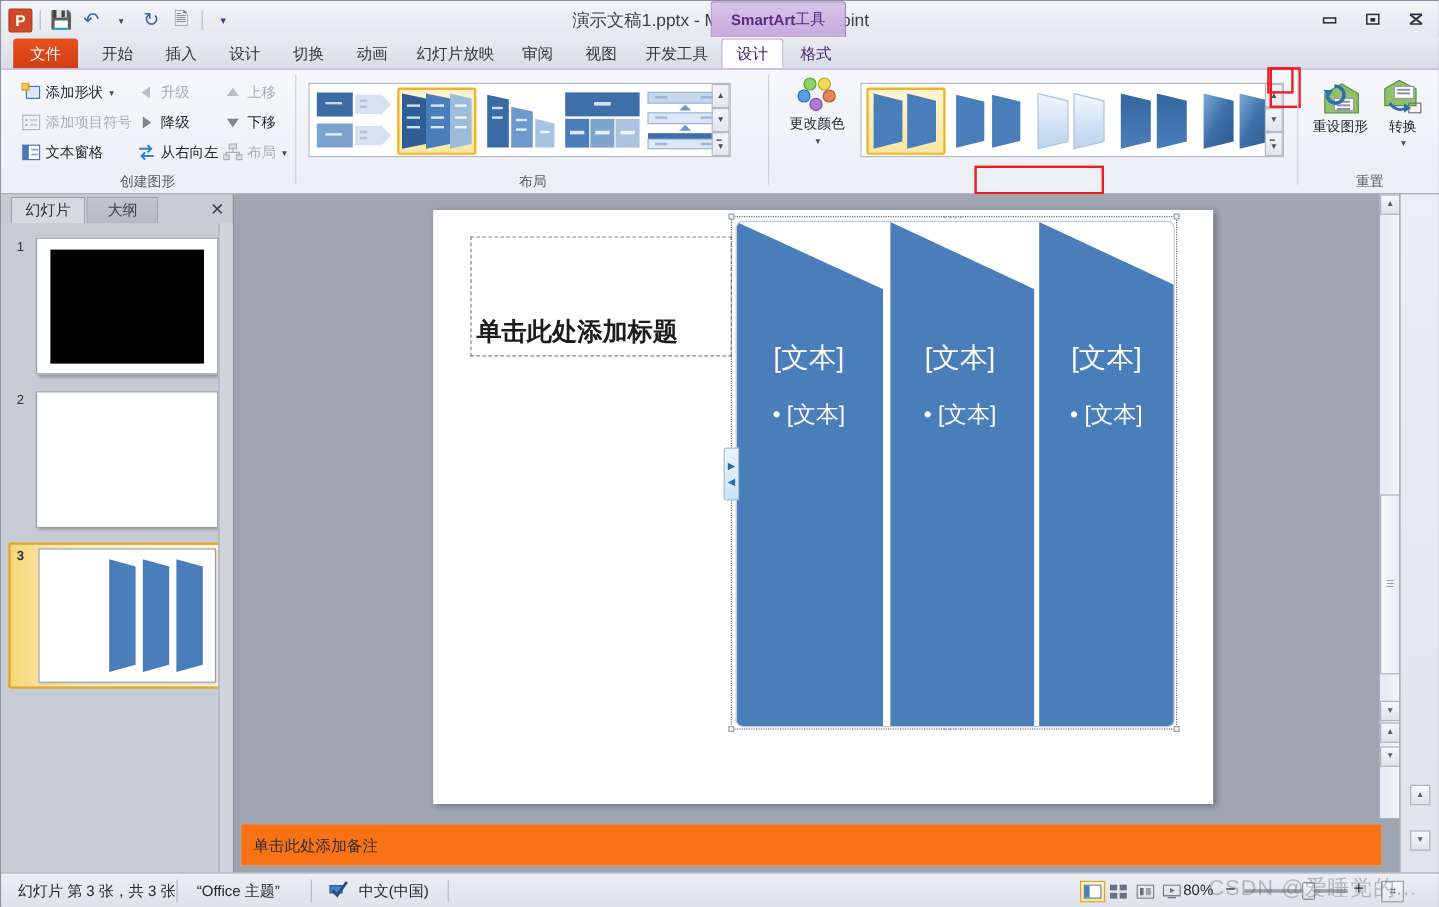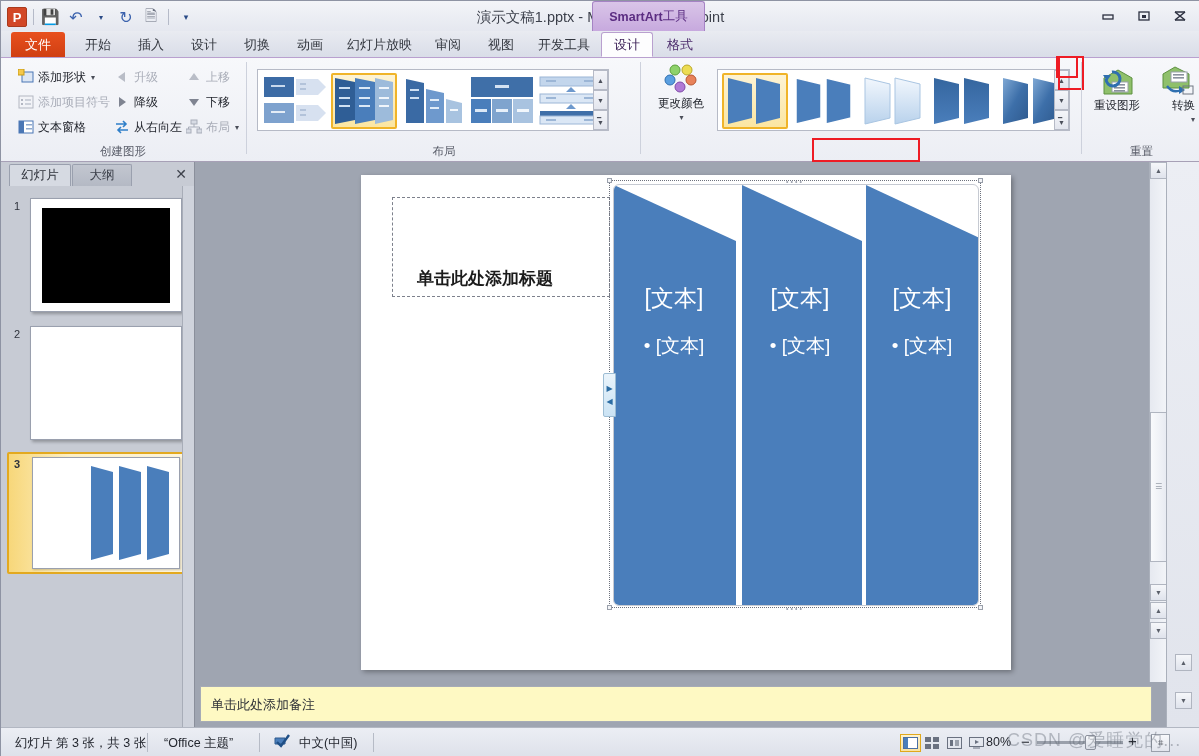--- a/index.html
+++ b/index.html
@@ -188,22 +188,22 @@
   }
   .slide {
     position: absolute; left: 165px; top: 13px; width: 650px; height: 495px;
     background: #fff; box-shadow: 2px 2px 5px rgba(0,0,0,.32);
   }
   .ph-title {
     position: absolute; left: 31px; top: 22px; width: 218px; height: 100px;
     border: 1px dashed #7d818c;
   }
   .ph-title-text {
-    position: absolute; left: 4px; bottom: 6px; font-size: 17px;
-    font-weight: bold; color: #1b1b1b; white-space: nowrap; margin-left: 20px;
+    position: absolute; left: 4px; bottom: 6px; font-size: 21px;
+    font-weight: bold; color: #1b1b1b; white-space: nowrap;
   }
   .ph-body {
     position: absolute; left: 31px; top: 122px; width: 218px; height: 318px;
     border: 1px dotted #7d818c;
   }
   .ph-body-text {
     position: absolute; left: 5px; top: 5px; font-size: 12.5px; color: #1b1b1b; white-space: nowrap;
   }
   .sa-frame {
     position: absolute; left: 248px; top: 5px; width: 372px; height: 428px;
@@ -260,21 +260,21 @@
     font-size: 8px; color: #9aa0ab; letter-spacing: 0; line-height: 2px;
   }
 
   
   .notes {
     position: absolute; left: 195px; top: 520px; width: 970px; height: 45px;
     background: #9fa5b1;
   }
   .notesbox {
     position: absolute; left: 4px; top: 4px; width: 952px; height: 36px;
-    background: #fef9c3; border: 1px solid #a6abb6;
+    background: #f97316; border: 1px solid #a6abb6;
   }
   .notestext {
     position: absolute; left: 10px; top: 9px; font-size: 13px; color: #2d2f36;
   }
   .rightgutter {
     position: absolute; left: 1165px; top: 0; width: 34px; height: 565px;
     background: linear-gradient(#eceef4,#e1e4ec); border-left: 1px solid #aab0bb;
   }
 
   
@@ -649,21 +649,21 @@
             <rect x="12" y="18" width="16" height="10" fill="#fff" stroke="#9aa0ab"></rect>
             <rect x="14" y="20" width="11" height="1.6" fill="#8a919e"></rect>
               <rect x="14" y="23" width="11" height="1.6" fill="#8a919e"></rect>
               <rect x="14" y="26" width="11" height="1.6" fill="#8a919e"></rect>
             <path d="M12,8 a7,7 0 1,1 -6,7" fill="none" stroke="#2f6fb0" stroke-width="3"></path>
             <path d="M3,11 L7,17 L11,11 Z" fill="#2f6fb0"></path>
           </svg>
         </span>
         <span>重设图形</span>
       </div>
-      <div class="bigbtn" style="left:60px;top:6px;align-items:flex-end;">
+      <div class="bigbtn" style="left:60px;top:6px;">
         <span class="mini-ico" style="width:34px;height:32px;">
           <svg width="34" height="32" viewBox="0 0 34 32">
             <path d="M2,10 L14,3 L28,10 L28,24 L2,24 Z" fill="#8fc06b" stroke="#5d9140"></path>
             <rect x="10" y="8" width="16" height="10" fill="#fff" stroke="#9aa0ab"></rect>
             <rect x="12" y="10" width="11" height="1.6" fill="#8a919e"></rect>
               <rect x="12" y="13" width="11" height="1.6" fill="#8a919e"></rect>
             <path d="M6,22 q6,8 14,4" fill="none" stroke="#2f6fb0" stroke-width="2.4"></path>
             <path d="M18,22 L24,26 L18,30 Z" fill="#2f6fb0"></path>
             <rect x="22" y="22" width="10" height="8" fill="none" stroke="#6f7682"></rect>
           </svg>

